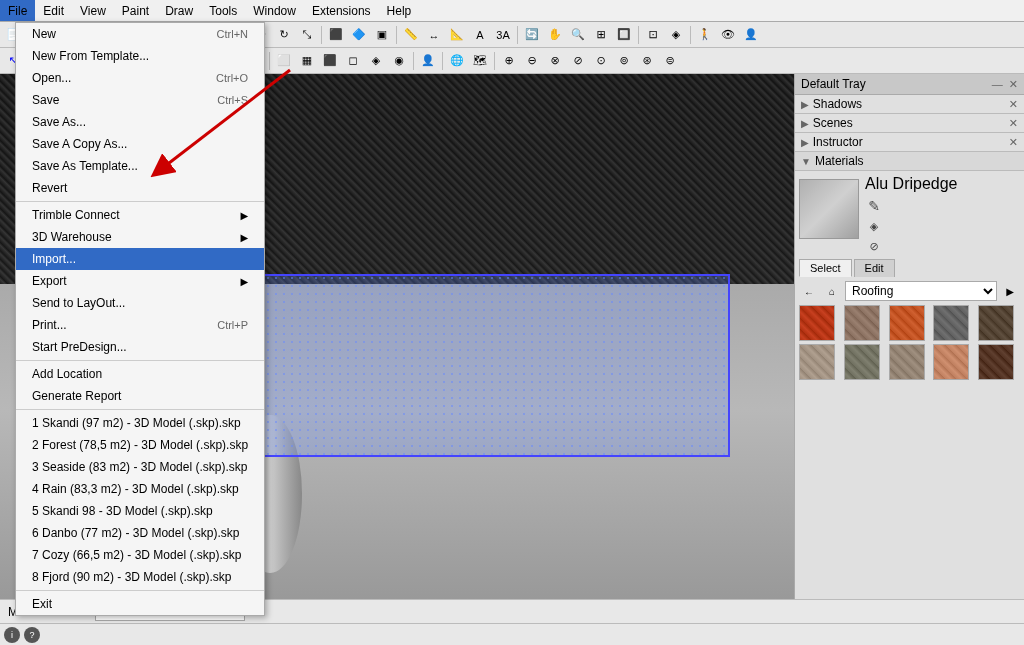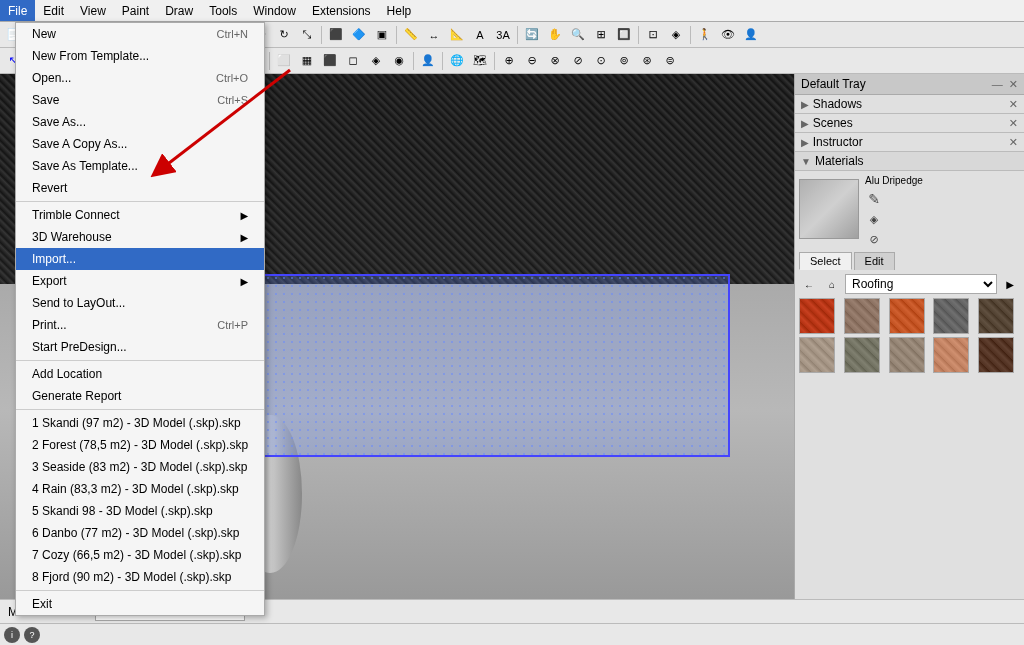--- a/index.html
+++ b/index.html
@@ -7,21 +7,21 @@
 
     
     #menubar {
       width: 100%; height: 22px; background: #f0f0f0; border-bottom: 1px solid #aaa;
       display: flex; align-items: center;
     }
     .menu-item {
       padding: 2px 8px; cursor: pointer; height: 100%; display: flex; align-items: center;
       font-size: 12px;
     }
-    .menu-item.active { background: #316ac5; color: #ffffff; }
+    .menu-item.active { background: #316ac5; color: #000000; }
 
     
     .toolbar-row {
       width: 100%; height: 26px; background: #e8e8e8; border-bottom: 1px solid #bbb;
       display: flex; align-items: center; padding: 0 2px; gap: 1px;
     }
     .tb-btn {
       width: 22px; height: 22px; display: inline-flex; align-items: center; justify-content: center;
       cursor: pointer; border: 1px solid transparent; border-radius: 2px; font-size: 11px;
       background: transparent;
@@ -83,21 +83,21 @@
     .panel-chevron { font-size: 10px; margin-right: 4px; color: #666; }
     .panel-section-label { flex: 1; }
     .panel-close { cursor: pointer; font-size: 11px; color: #666; margin-left: 4px; }
 
     
     .materials-panel { flex: 1; display: flex; flex-direction: column; padding: 4px; }
     .mat-preview {
       width: 60px; height: 60px; background: #c0c0c0; border: 1px solid #999; margin: 4px 0;
       flex-shrink: 0;
     }
-    .mat-name { font-size: 10px; margin-bottom: 4px; }
+    .mat-name { font-size: 16px; margin-bottom: 4px; }
     .mat-tabs {
       display: flex; gap: 2px; margin-bottom: 4px;
     }
     .mat-tab {
       padding: 2px 10px; background: #d0d0d0; border: 1px solid #aaa; cursor: pointer;
       font-size: 11px; border-bottom: none;
     }
     .mat-tab.active { background: #f0f0f0; border-bottom: 1px solid #f0f0f0; }
     .mat-toolbar {
       display: flex; align-items: center; gap: 3px; margin-bottom: 4px;

